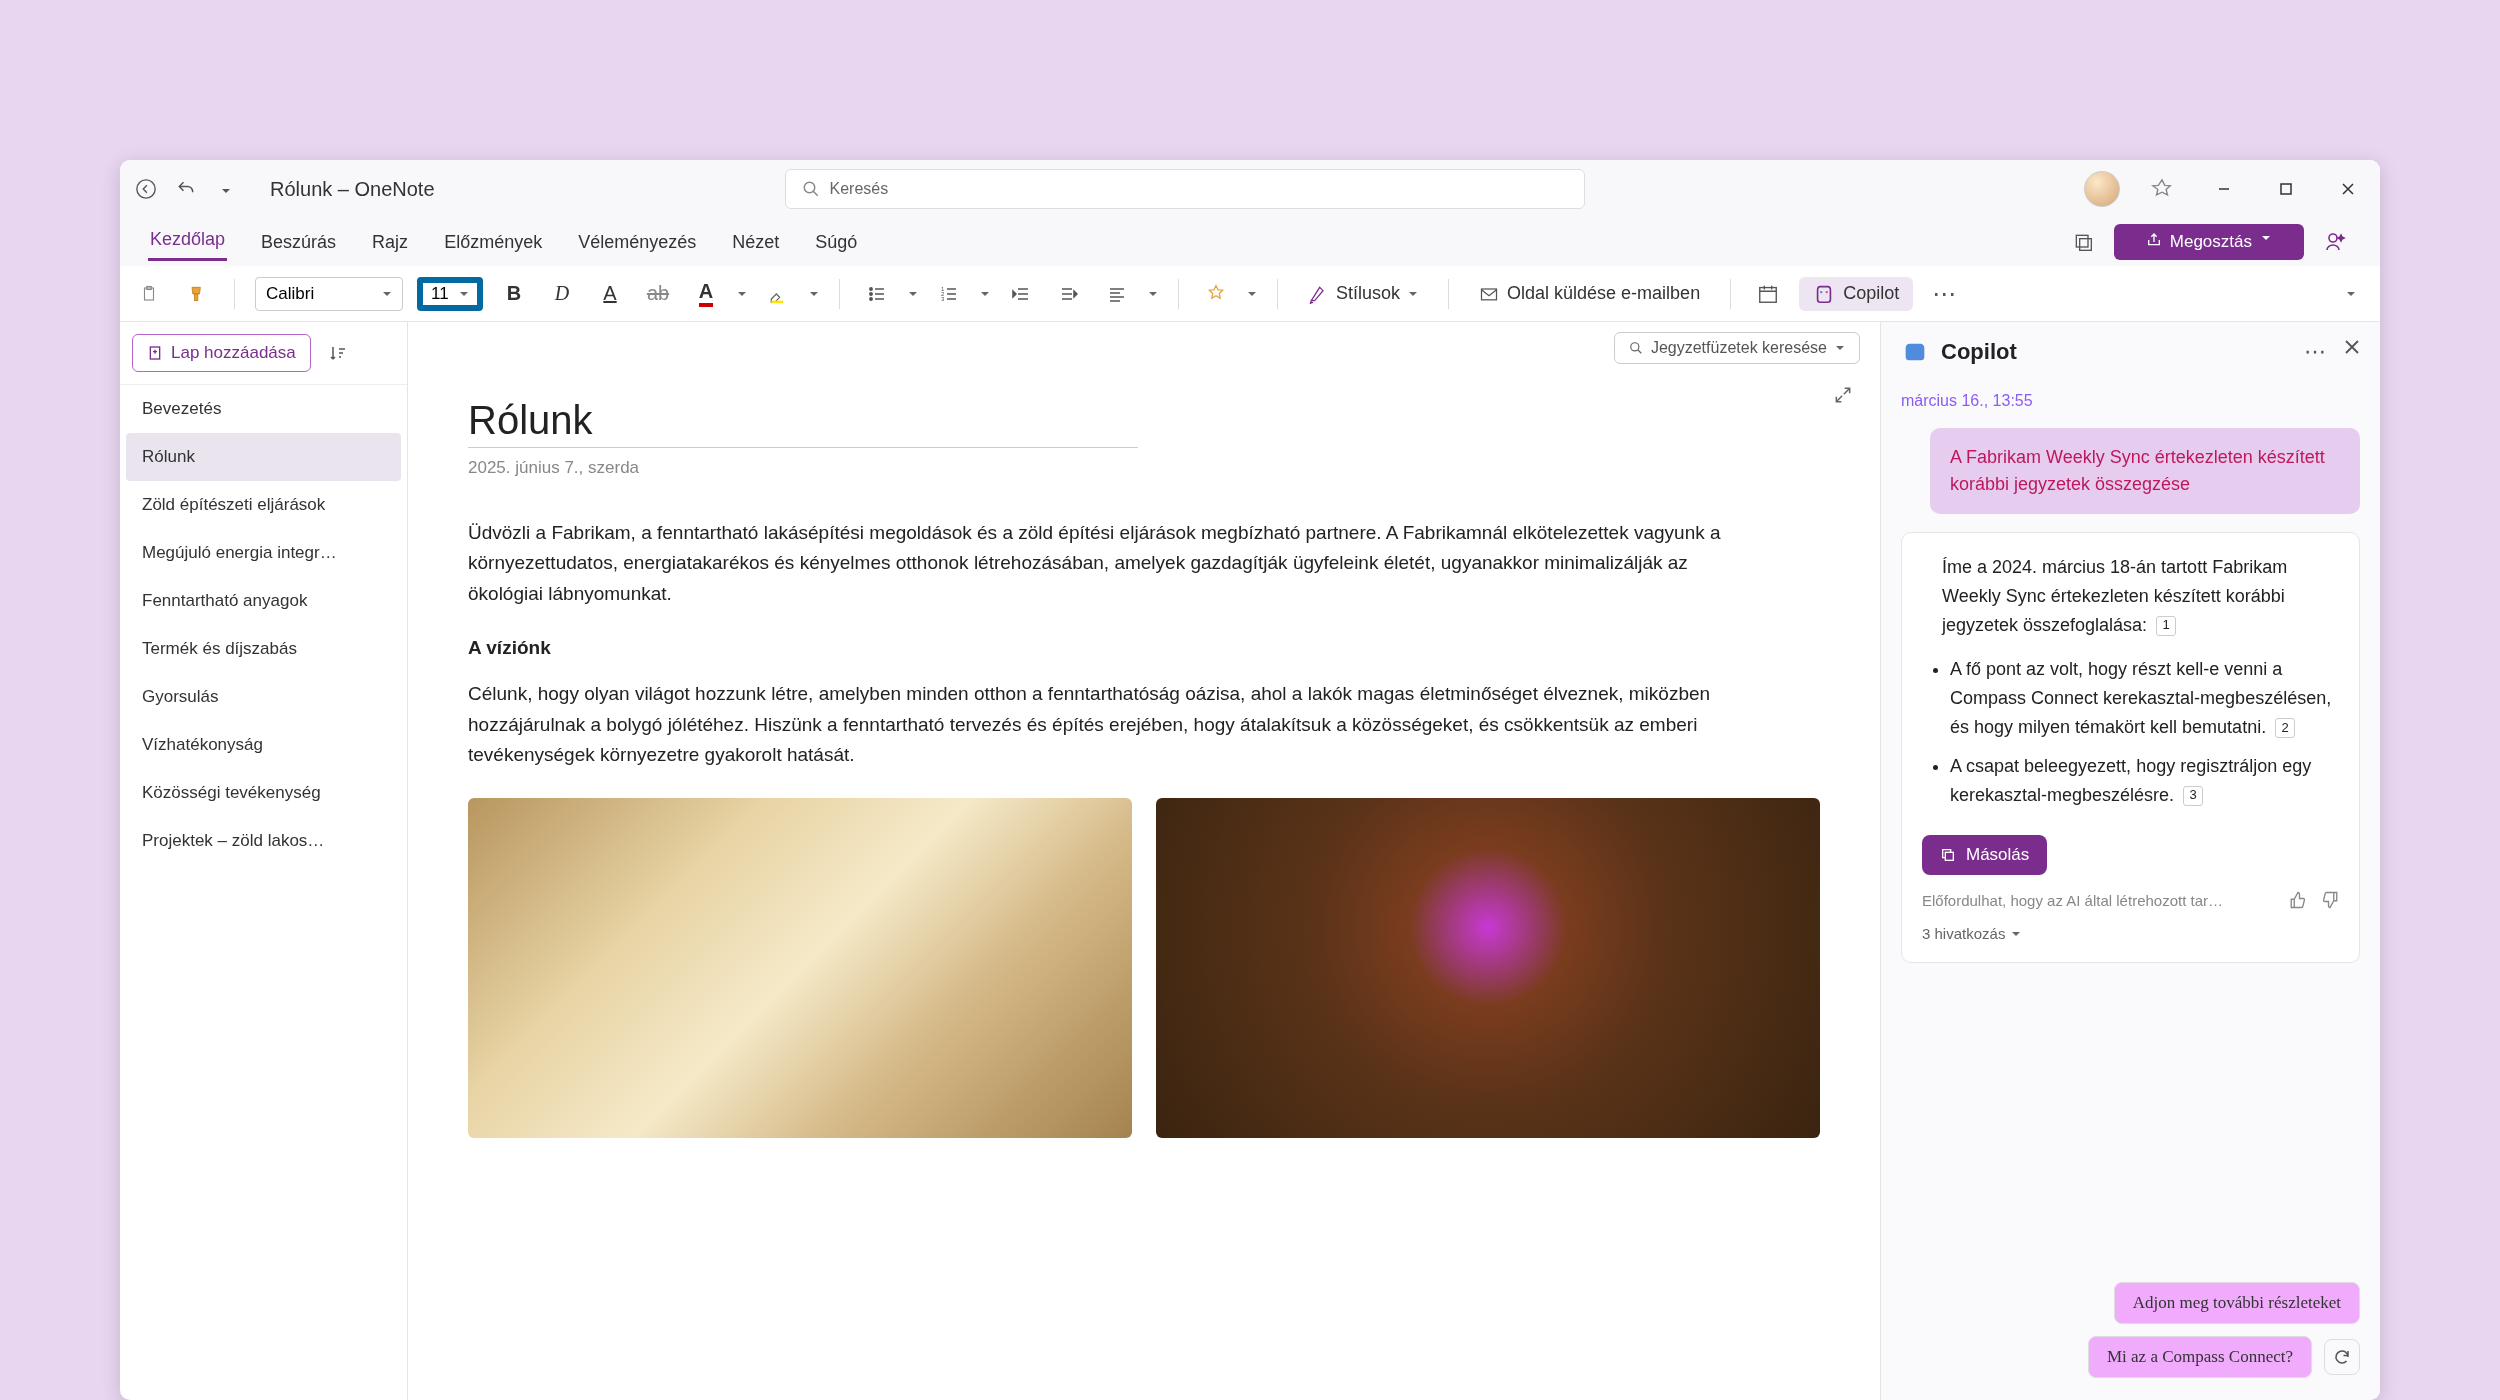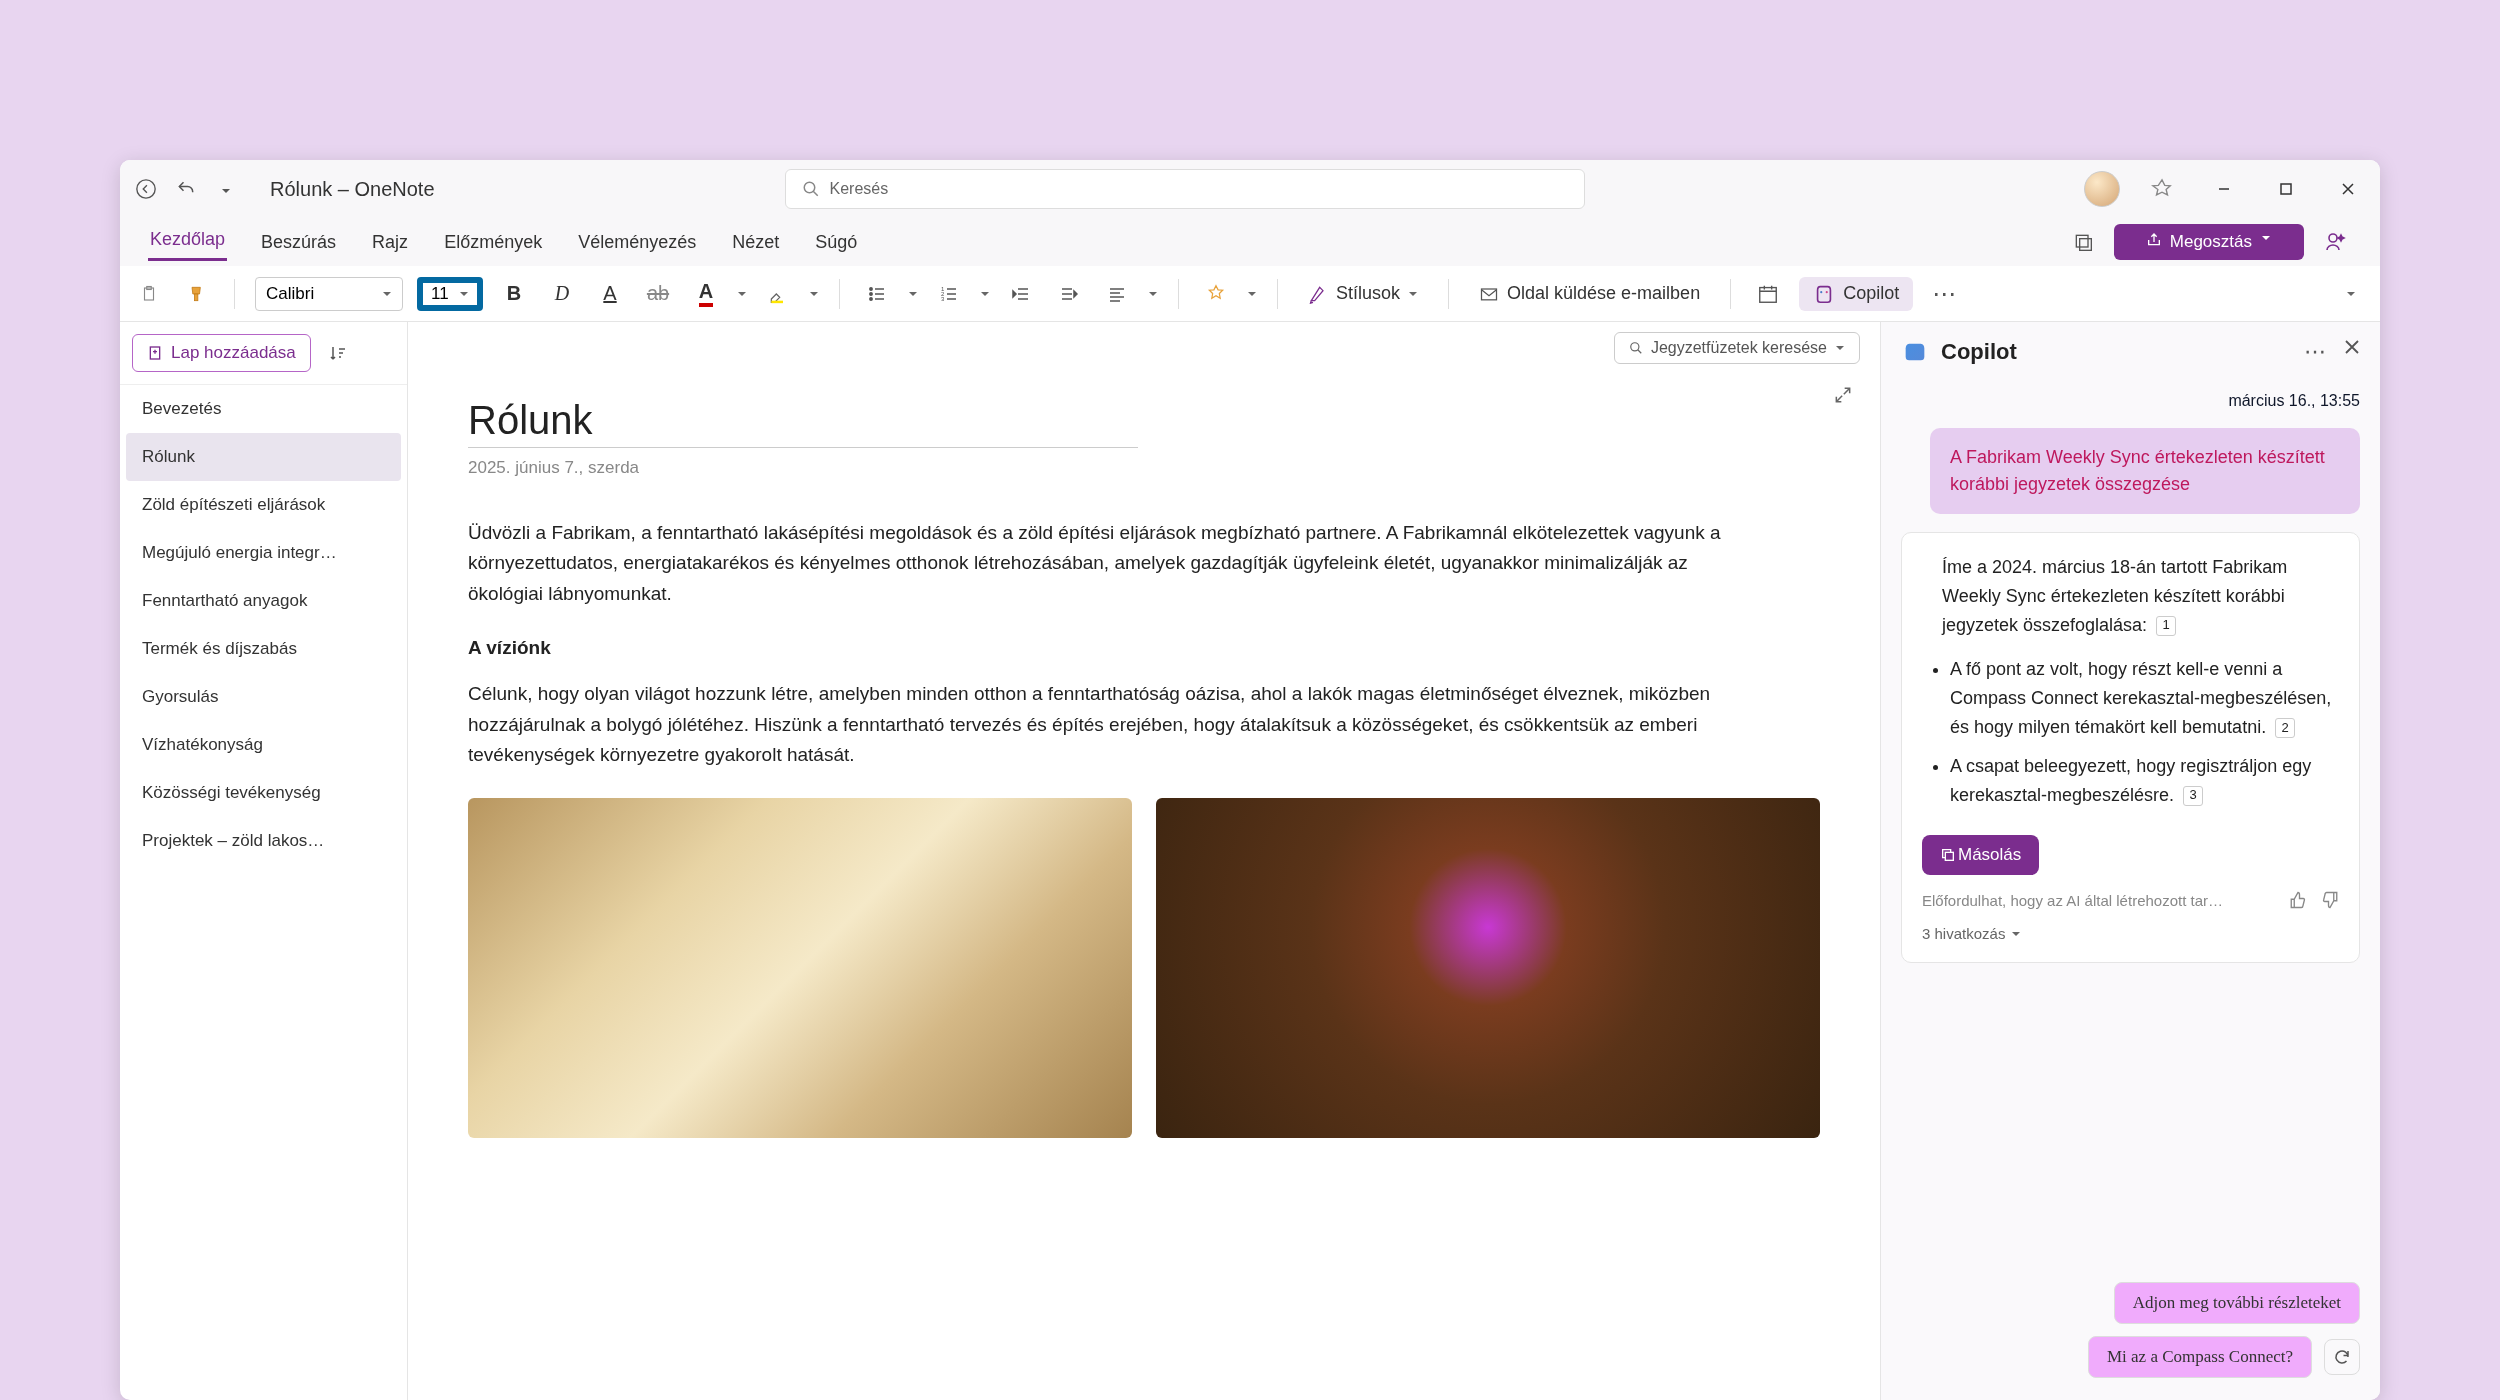--- a/index.html
+++ b/index.html
@@ -54,28 +54,28 @@
 .img1 { background: linear-gradient(135deg, #b8965f 0%, #e8d4a5 30%, #f5e9c8 50%, #d4b886 70%, #a5834f 100%); }
 .img2 { background: radial-gradient(circle at 50% 38%, #c838d4 0%, #7a3c1f 20%, #5a3318 45%, #3a2410 100%); }
 
 
 .copilot-pane { width: 500px; border-left: 1px solid #e5e5e5; display: flex; flex-direction: column; background: #faf9fb; }
 .copilot-header { height: 60px; display: flex; align-items: center; padding: 0 20px; gap: 12px; }
 .copilot-logo { width: 28px; height: 28px; }
 .copilot-title { font-size: 22px; font-weight: 600; color: #222; }
 .copilot-header-right { margin-left: auto; display: flex; gap: 18px; color: #555; }
 .copilot-body { flex: 1; padding: 10px 20px; overflow-y: auto; display: flex; flex-direction: column; gap: 18px; }
-.cp-timestamp { text-align: right; font-size: 16px; color: #0f172a; }
+.cp-timestamp { text-align: left; font-size: 16px; color: #8b5cf6; }
 .cp-user-bubble { background: #e6cdf0; border-radius: 10px; padding: 16px 20px; font-size: 18px; color: #be185d; align-self: flex-end; max-width: 430px; line-height: 1.5; }
 .cp-assist-card { background: #fff; border: 1px solid #e5e5e5; border-radius: 10px; padding: 20px; display: flex; flex-direction: column; gap: 16px; }
 .cp-assist-intro { font-size: 18px; color: #222; line-height: 1.6; margin-left: 20px; }
 .cp-ref-badge { display: inline-flex; align-items: center; justify-content: center; width: 20px; height: 20px; border: 1px solid #ccc; border-radius: 3px; font-size: 13px; vertical-align: middle; margin-left: 4px; }
 .cp-bullets { padding-left: 28px; font-size: 18px; line-height: 1.6; color: #222; }
 .cp-bullets li { margin-bottom: 10px; }
-.cp-copy-btn { background: #7b2d8e; color: #fff; border-radius: 8px; padding: 10px 18px; font-size: 17px; display: inline-flex; align-items: center; gap: 2px; align-self: flex-start; }
+.cp-copy-btn { background: #7b2d8e; color: #fff; border-radius: 8px; padding: 10px 18px; font-size: 17px; display: inline-flex; align-items: center; gap: 10px; align-self: flex-start; }
 .cp-disclaimer { display: flex; align-items: center; justify-content: space-between; font-size: 15px; color: #888; }
 .cp-thumbs { display: flex; gap: 14px; color: #888; }
 .cp-refs { font-size: 15px; color: #666; display: flex; align-items: center; gap: 6px; }
 .copilot-footer { padding: 16px 20px 22px 20px; display: flex; flex-direction: column; gap: 12px; align-items: flex-end; }
 .cp-sugg-btn { background: #f0abfc; border: 1px solid #ddd; border-radius: 8px; padding: 10px 18px; font-size: 17px; color: #333; font-family: Liberation Serif, serif; }
 .cp-footer-row { display: flex; gap: 12px; align-items: center; }
 .cp-refresh { width: 36px; height: 36px; border: 1px solid #ddd; border-radius: 8px; display: flex; align-items: center; justify-content: center; }
 
 svg { display: block; }
 </style>

